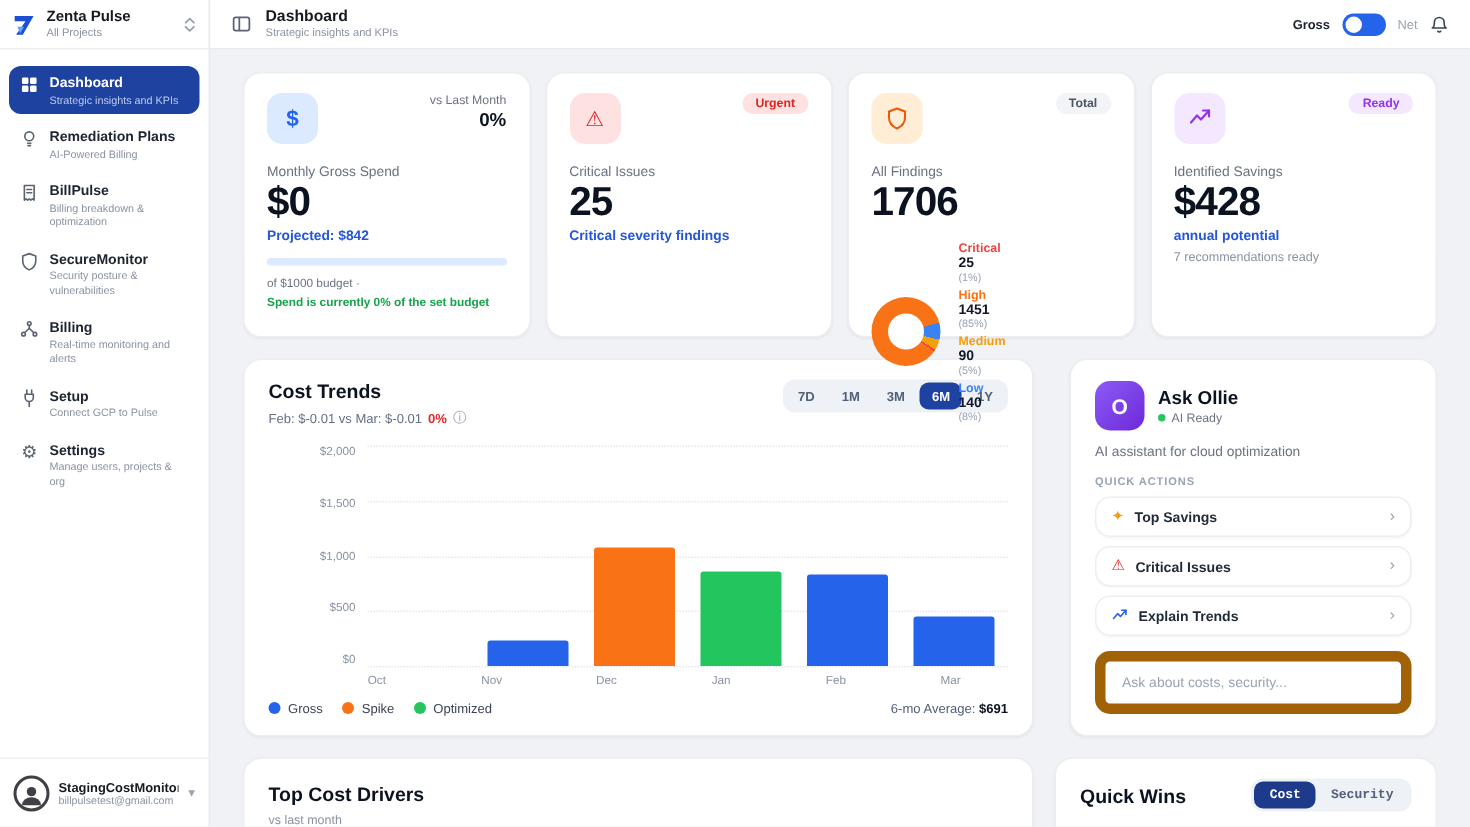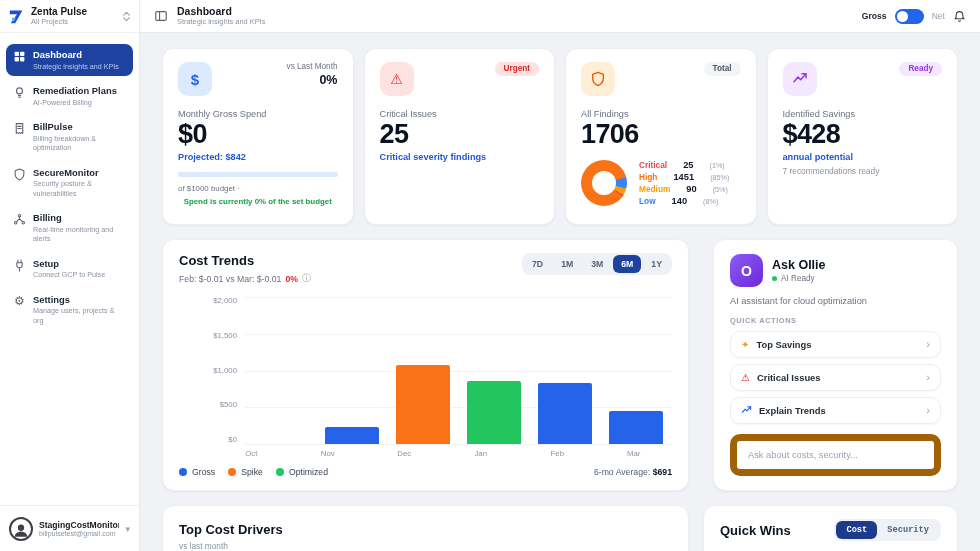--- a/index.html
+++ b/index.html
@@ -67,25 +67,25 @@
   .bdg-red { background:#fee2e2; color:#dc2626; }
   .bdg-gray { background:#f2f4f7; color:#4b5563; }
   .bdg-purple { background:#f3e8ff; color:#9333ea; }
   .kpi-label { margin-top:13px; font-size:9.2px; color:#6b7280; }
   .kpi-value { font-size:27px; font-weight:800; color:#0b1220; letter-spacing:-.6px; line-height:1.15; }
   .kpi-link { font-size:9.2px; font-weight:700; color:#2457d6; margin-top:2px; cursor:pointer; }
   .kpi-note { font-size:8.4px; color:#8a93a2; margin-top:4px; }
   .progress { height:5px; border-radius:3px; background:#dbeafe; margin-top:10px; overflow:hidden; }
   .progress-fill { height:100%; width:0%; background:#2563eb; }
   .budget-note { font-size:7.9px; color:#6b7280; margin-top:7px; }
-  .budget-status { font-size:7.9px; font-weight:700; color:#16a34a; margin-top:4px;text-align:center; }
+  .budget-status { font-size:7.9px; font-weight:700; color:#16a34a; margin-top:4px; }
   .donut-row { display:flex; align-items:center; gap:12px; margin-top:8px; }
   .donut { width:46px; height:46px; border-radius:50%; position:relative; flex:none; }
   .donut::after { content:""; position:absolute; inset:11px; background:#fff; border-radius:50%; }
-  .sev-row { display:flex; align-items:baseline; gap:16px; margin:2px 0; }
+  .sev-row { display:flex; align-items:baseline; gap:0; margin:2px 0;flex-direction:column; }
   .sev-label { font-size:8.3px; font-weight:700; }
   .sev-count { font-size:9.3px; font-weight:800; color:#101828; }
   .sev-pct { font-size:7.2px; color:#98a2b3; }
 
   
   .mid-row { display:grid; grid-template-columns:527px 1fr; gap:24px; margin-top:14px; }
   .trends { height:252px; padding:13px 16px; display:flex; flex-direction:column; }
   .trends-head { display:flex; justify-content:space-between; align-items:flex-start; }
   .sec-title { font-size:13px; font-weight:800; color:#0b1220; }
   .trends-sub { font-size:8.7px; color:#667085; margin-top:4px; display:flex; gap:4px; align-items:center; }

